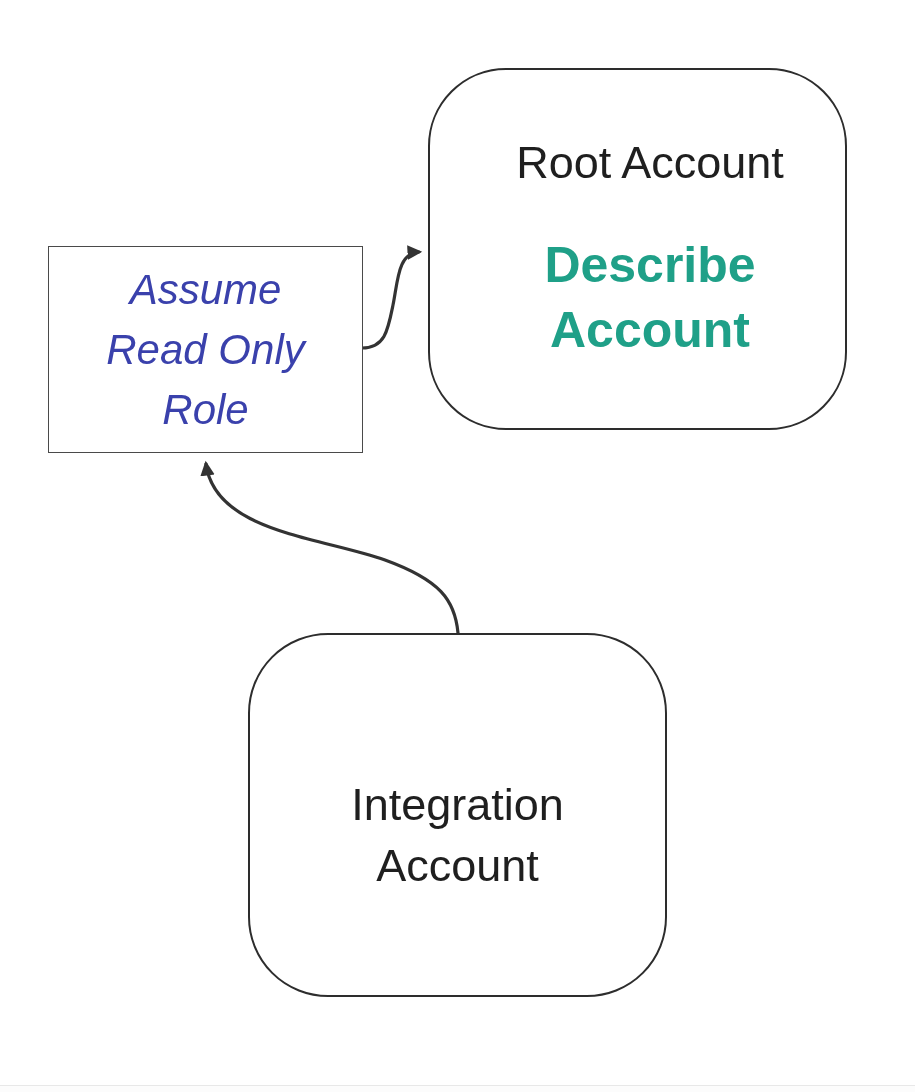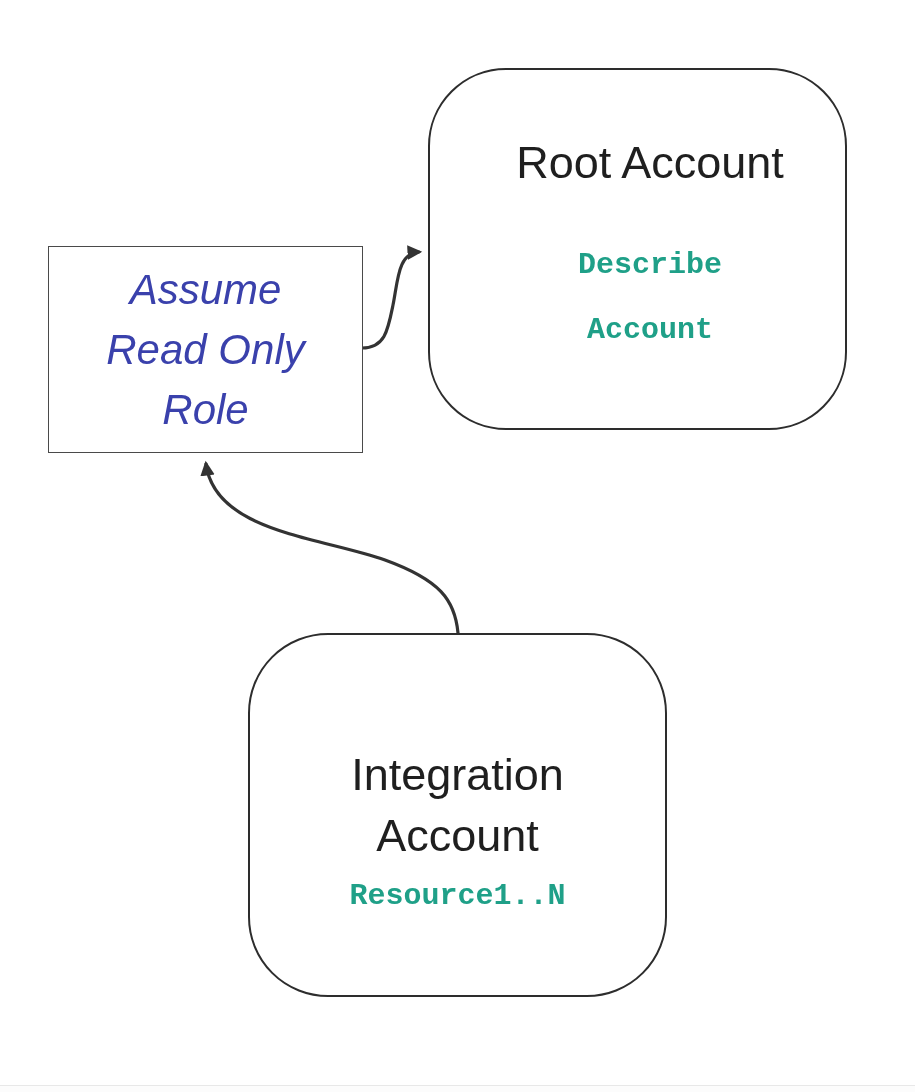--- a/index.html
+++ b/index.html
@@ -56,26 +56,25 @@
     width: 315px; height: 207px;
   }
   .node-title {
     font-size: 45px;
     line-height: 56px;
     color: var(--text);
     white-space: pre-line;
   }
   .node-title.tight { line-height: 61px; margin-top: 40px; }
   .node-action {
-    font-size: 30px;
+    font-size: 50px;
     font-weight: bold;
     color: var(--accent-teal);
     line-height: 65px;
     white-space: pre-line;
-    font-family: Liberation Mono, monospace;
   }
   .node-action.tight { line-height: 61px; }
   .assume-label {
     font-size: 42px;
     font-style: italic;
     color: var(--accent-blue);
     line-height: 60px;
     white-space: pre-line;
   }
   .connectors {
@@ -122,17 +121,16 @@
 
   <div class="node node-rect assume-role-node">
     <div class="assume-label">Assume
 Read Only
 Role</div>
   </div>
 
   <div class="node node-rounded integration-node">
     <div class="node-title tight">Integration
 Account</div>
-    <div class="node-action tight">Resource1..N</div>
   </div>
 
   <div class="bottom-divider"></div>
 </div>
 
 </body></html>

